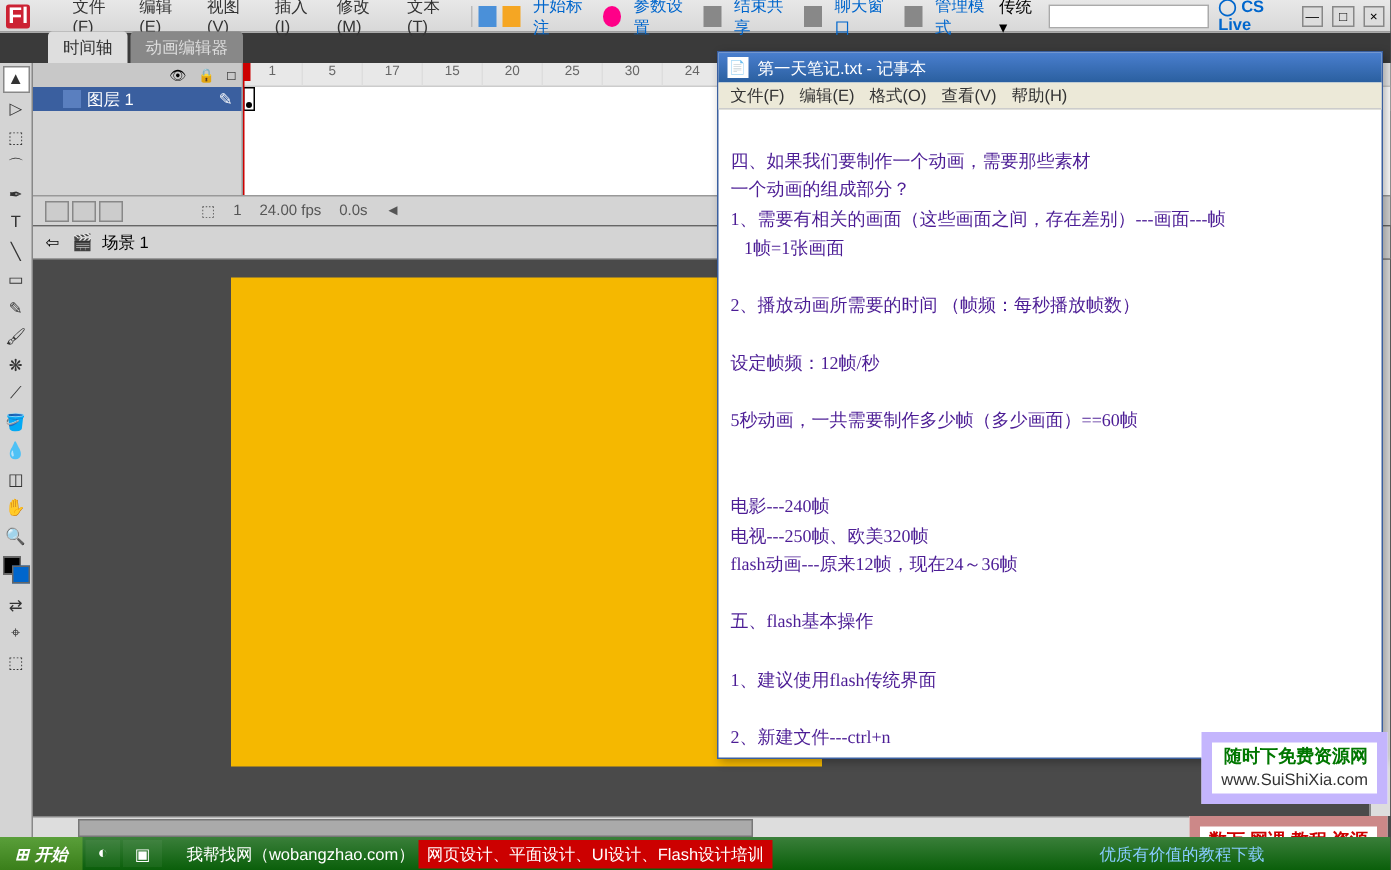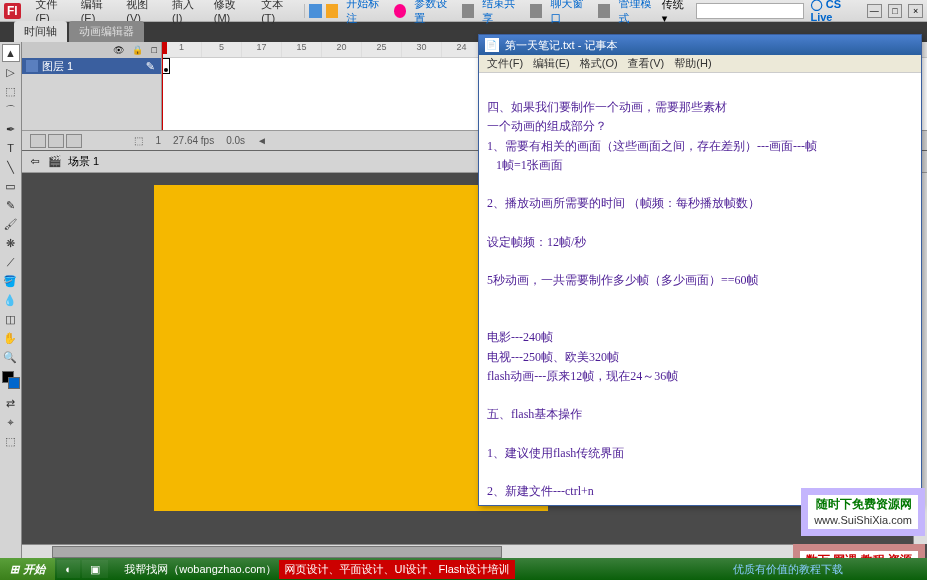--- a/index.html
+++ b/index.html
@@ -1,52 +1,52 @@
 <!DOCTYPE html>
 <html><head>
 <meta charset="utf-8">
 <style>
 * { margin: 0; padding: 0; box-sizing: border-box; font-family: "Microsoft YaHei", SimSun, sans-serif; }
 body { width: 927px; height: 580px; background: #4a4a4a; overflow: hidden; position: relative; font-size: 11px; }
 
 .menubar { height: 22px; background: linear-gradient(#e8e8e8,#d8d8d8); display: flex; align-items: center; padding: 0 4px; border-bottom: 1px solid #aaa; }
-.menubar .logo { width: 18px; height: 16px; background: #c23; color: #fff; display: flex; align-items: center; justify-content: center; font-size: 12px; font-weight: bold; border-radius: 2px; margin-right: 9px; }
+.menubar .logo { width: 18px; height: 16px; background: #c23; color: #fff; display: flex; align-items: center; justify-content: center; font-size: 15px; font-weight: bold; border-radius: 2px; margin-right: 22px; }
 .menubar .mi { padding: 0 6px; color: #333; cursor: default; }
 .menubar .sep { width: 1px; height: 14px; background: #bbb; margin: 0 4px; }
 .menubar .tool-icons { display: flex; gap: 4px; align-items: center; }
 .menubar .ti { width: 14px; height: 14px; }
 .menubar .ti.blue { background: #4a90d9; }
 .menubar .ti.orange { background: #f5a623; }
 .menubar .ti.pink { background: #f08; border-radius: 50%; }
 .menubar .ti.gray { background: #888; }
 .menubar .lbl { color: #0066cc; padding: 0 4px; }
 .menubar .right { margin-left: auto; display: flex; align-items: center; gap: 6px; }
 .menubar .search { width: 120px; height: 16px; background: #fff; border: 1px solid #aaa; }
 .menubar .cslive { color: #0066cc; font-weight: bold; }
 .menubar .winbtn { width: 16px; height: 14px; border: 1px solid #888; background: #ddd; display: flex; align-items: center; justify-content: center; font-size: 9px; }
 
-.tabbar { height: 20px; background: #3a3a3a; display: flex; align-items: flex-end; padding-left: 14px; }
+.tabbar { height: 20px; background: #3a3a3a; display: flex; align-items: flex-end; padding-left: 32px; }
 .tabbar .tab { background: #dedede; padding: 3px 10px; font-size: 11px; color: #333; border-radius: 3px 3px 0 0; margin-right: 2px; }
 .tabbar .tab.inactive { background: #888; color: #ddd; }
 
 .main { display: flex; height: 516px; }
 .toolbox { width: 22px; background: #d4d4d4; border-right: 1px solid #888; display: flex; flex-direction: column; align-items: center; padding-top: 2px; gap: 1px; }
 .toolbox .tb { width: 18px; height: 18px; display: flex; align-items: center; justify-content: center; font-size: 11px; color: #333; cursor: pointer; }
 .toolbox .tb.sel { background: #fff; border: 1px solid #888; }
 .toolbox .sw { width: 18px; height: 22px; position: relative; margin-top: 4px; }
 .toolbox .sw .c1 { position: absolute; width: 12px; height: 12px; background: #000; border: 1px solid #666; }
 .toolbox .sw .c2 { position: absolute; width: 12px; height: 12px; background: #06c; border: 1px solid #666; top: 6px; left: 6px; }
 
 .workarea { flex: 1; display: flex; flex-direction: column; background: #4a4a4a; }
 
 .timeline { background: #d4d4d4; border-bottom: 1px solid #666; }
 .tl-body { display: flex; height: 88px; }
 .tl-layers { width: 140px; background: #d4d4d4; border-right: 1px solid #999; }
 .tl-layer-hdr { height: 16px; background: #c8c8c8; display: flex; align-items: center; justify-content: flex-end; padding-right: 4px; gap: 8px; font-size: 9px; }
-.tl-layer-row { height: 16px; background: #3a5f9f; color: #fff; display: flex; align-items: center; padding-left: 4px; gap: 4px; font-size: 11px; }
+.tl-layer-row { height: 16px; background: #3a5f9f; color: #fff; display: flex; align-items: center; padding-left: 20px; gap: 4px; font-size: 11px; }
 .tl-layer-row .icn { width: 12px; height: 12px; background: #5a7fbf; }
 .tl-frames { flex: 1; background: #fff; position: relative; overflow: hidden; }
 .tl-ruler { height: 16px; background: #e8e8e8; display: flex; font-size: 9px; color: #666; border-bottom: 1px solid #ccc; }
 .tl-ruler span { width: 40px; text-align: center; border-right: 1px solid #ddd; }
 .tl-track { height: 16px; background: #fff; position: relative; }
 .tl-track .kf { position: absolute; left: 0; width: 8px; height: 16px; background: #fff; border: 1px solid #000; }
 .tl-track .kf::after { content: ''; position: absolute; width: 4px; height: 4px; background: #000; border-radius: 50%; top: 9px; left: 1px; }
 .tl-playhead { position: absolute; top: 0; left: 0; width: 1px; height: 100%; background: #c00; }
 .tl-playhead::before { content: ''; position: absolute; top: 0; left: -4px; width: 9px; height: 12px; background: #c00; }
 .tl-footer { height: 20px; background: #d4d4d4; display: flex; align-items: center; padding: 0 8px; gap: 12px; font-size: 10px; color: #555; border-top: 1px solid #999; }
@@ -195,21 +195,21 @@
         </div>
       </div>
       <div class="tl-footer">
         <div class="btns">
           <div class="btn"></div>
           <div class="btn"></div>
           <div class="btn"></div>
         </div>
         <span style="margin-left:40px">⬚</span>
         <span>1</span>
-        <span>27.64 fps</span>
+        <span>24.00 fps</span>
         <span>0.0s</span>
         <span>◄</span>
       </div>
     </div>
 
     <div class="scene-bar">
       <span class="icn">⇦</span>
       <span class="icn">🎬</span>
       <span>场景 1</span>
     </div>

